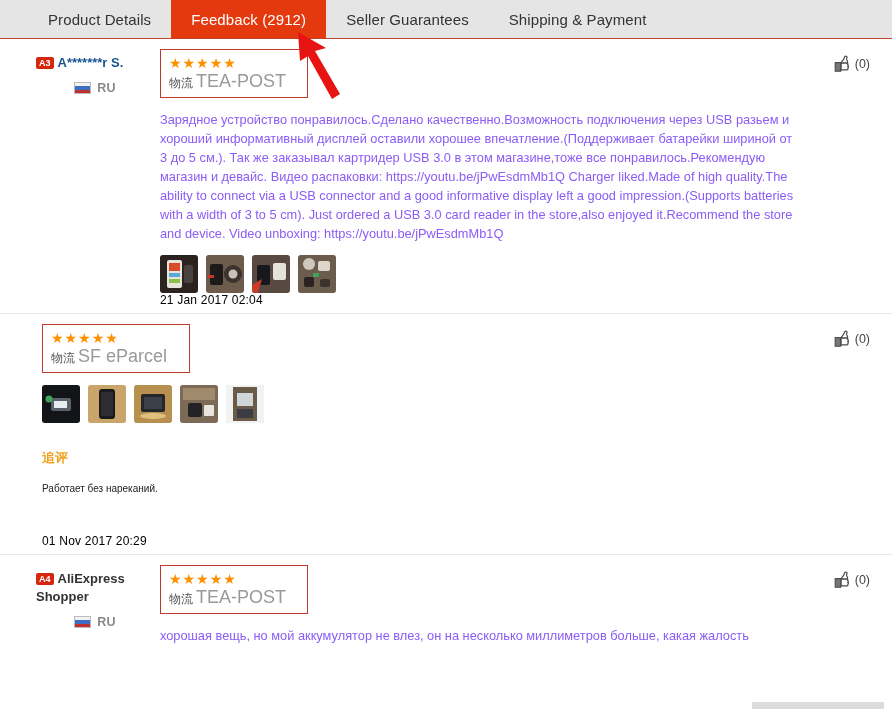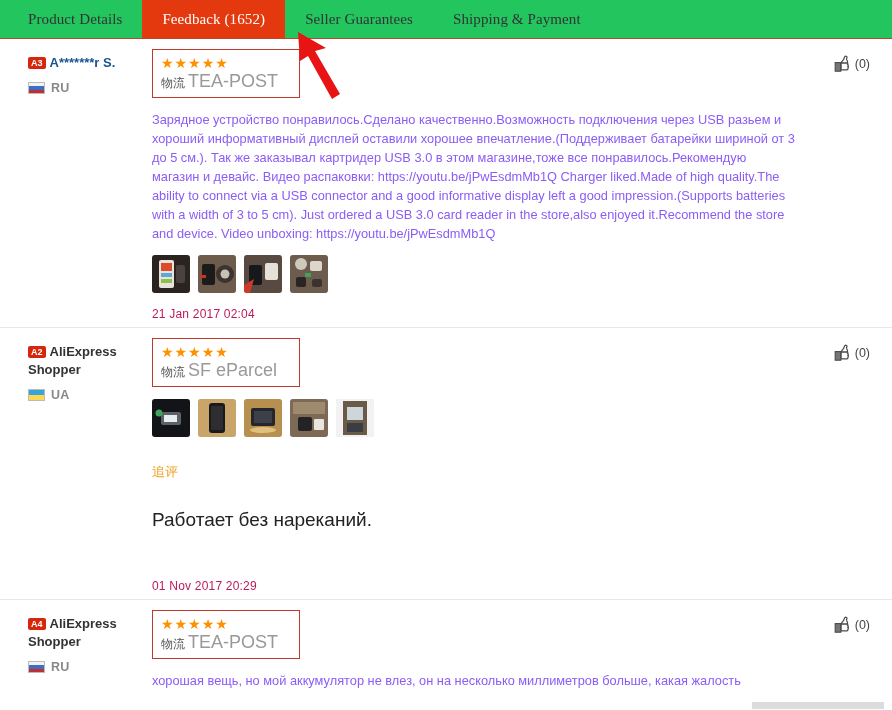--- a/index.html
+++ b/index.html
@@ -13,27 +13,26 @@
     font-family: "Liberation Sans", "DejaVu Sans", sans-serif;
     color: #333;
     overflow: hidden;
     position: relative;
   }
 
   
   .tabbar {
     position: relative;
     height: 39px;
-    background: #22c55e;
+    background: #e5e5e5;
     border-bottom: 1px solid #c0462a;
     display: flex;
     align-items: stretch;
-    padding-left: 8px;
+    padding-left: 28px;
     box-sizing: border-box;
-    font-family: Liberation Serif, serif;
   }
   .tab {
     display: flex;
     align-items: center;
     padding: 0 20px;
     font-size: 15px;
     color: #333;
     cursor: pointer;
     white-space: nowrap;
     letter-spacing: 0.1px;
@@ -53,21 +52,21 @@
     pointer-events: none;
     z-index: 40;
   }
 
   
   .review-list {
     position: relative;
   }
   .review {
     position: relative;
-    padding: 10px 22px 6px 28px;
+    padding: 10px 22px 6px 36px;
     box-sizing: border-box;
   }
   .review + .review {
     border-top: 1px solid #e8e8e8;
   }
   .review-inner {
     display: flex;
     align-items: flex-start;
   }
 
@@ -100,20 +99,21 @@
     color: #1a5490;
     word-break: break-word;
   }
   .user-name.gray {
     color: #333;
   }
   .country-row {
     margin-top: 10px;
     display: flex;
     align-items: center;
+    justify-content: center;
   }
   .flag {
     width: 17px;
     height: 12px;
     margin-right: 6px;
     border: 1px solid #bbb;
     box-sizing: border-box;
     display: inline-block;
   }
   .flag-ru { background: linear-gradient(to bottom,#f2f2f2 0 33.3%,#3e6ec4 33.3% 66.6%,#c03030 66.6% 100%); }
@@ -177,37 +177,36 @@
   .thumb {
     width: 38px;
     height: 38px;
     border-radius: 3px;
     overflow: hidden;
     cursor: pointer;
     display: block;
     background: #d8d8d8;
   }
   .ts {
-    margin-top: 14px;
     font-size: 12px;
-    color: #be185d;
+    color: #000000;
     letter-spacing: 0.2px;
   }
 
   
   .append-title {
     margin-top: 26px;
     font-size: 13px;
-    font-weight: normal;
+    font-weight: bold;
     color: #f0a020;
     font-family: "DejaVu Sans", sans-serif;
   }
   .append-text {
-    margin-top: 29px;
-    font-size: 19px;
+    margin-top: 12px;
+    font-size: 10px;
     line-height: 19px;
     color: #222;
   }
   .append-spacer { height: 36px; }
 
   
   .help-col {
     flex: 0 0 74px;
     width: 74px;
     padding-top: 6px;
@@ -243,21 +242,21 @@
     height: 7px;
     background: #dcdcdc;
     border-radius: 0;
   }
 </style>
 </head>
 <body>
 
 <div class="tabbar">
   <div class="tab">Product Details</div>
-  <div class="tab active">Feedback (1652)</div>
+  <div class="tab active">Feedback (2912)</div>
   <div class="tab">Seller Guarantees</div>
   <div class="tab">Shipping &amp; Payment</div>
 </div>
 
 <svg class="arrow-annot" viewBox="0 0 120 76">
   <polygon points="2,4 30,20 19,23 44,66 36,71 12,28 4,33" fill="#e81313"></polygon>
 </svg>
 
 <div class="review-list">
 
@@ -339,29 +338,20 @@
                      C14.3 13.8 13.9 14.8 12.9 14.8 L7.0 14.8 Z" fill="none" stroke="#4a4a4a" stroke-width="1.2"></path>
           </svg>
         </span>
         <span class="help-count">(0)</span>
       </div>
     </div>
   </div>
 
   <div class="review">
     <div class="review-inner">
-      <div class="user-col">
-        <span class="user-line">
-          <span class="lvl-badge">A2</span><span class="user-name gray">AliExpress Shopper</span>
-        </span>
-        <div class="country-row">
-          <span class="flag flag-ua"></span>
-          <span class="country-code">UA</span>
-        </div>
-      </div>
 
       <div class="body-col">
         <div class="rating-box">
           <div class="stars">★★★★★</div>
           <div class="logistics">
             <span class="lbl">物流</span><span class="carrier">SF eParcel</span>
           </div>
         </div>
 
 

